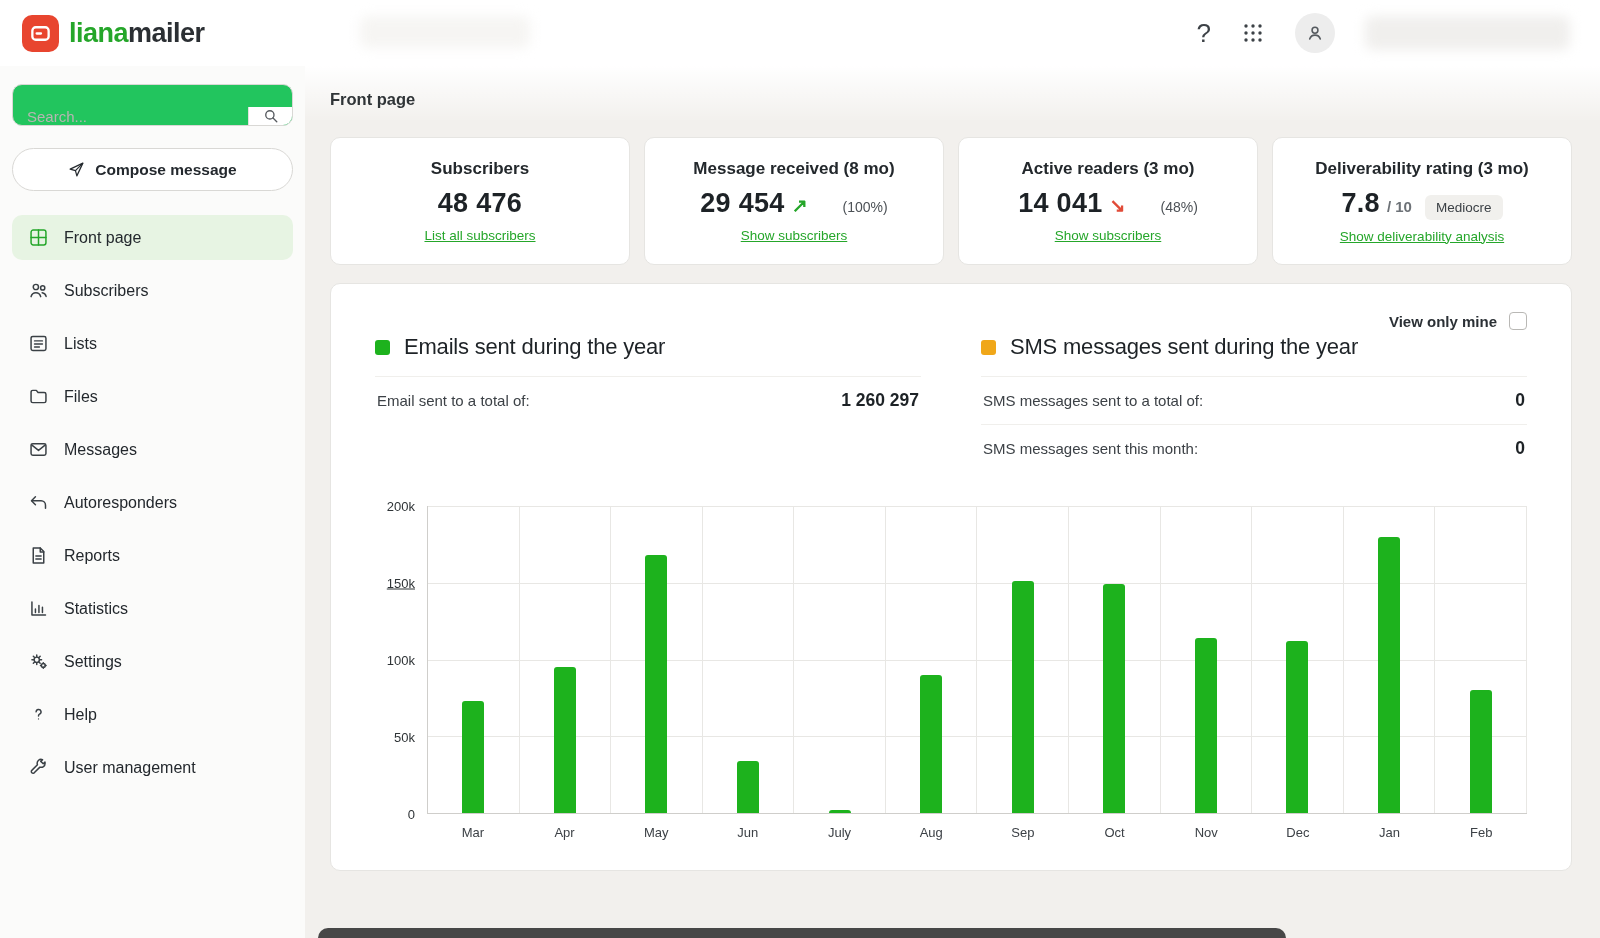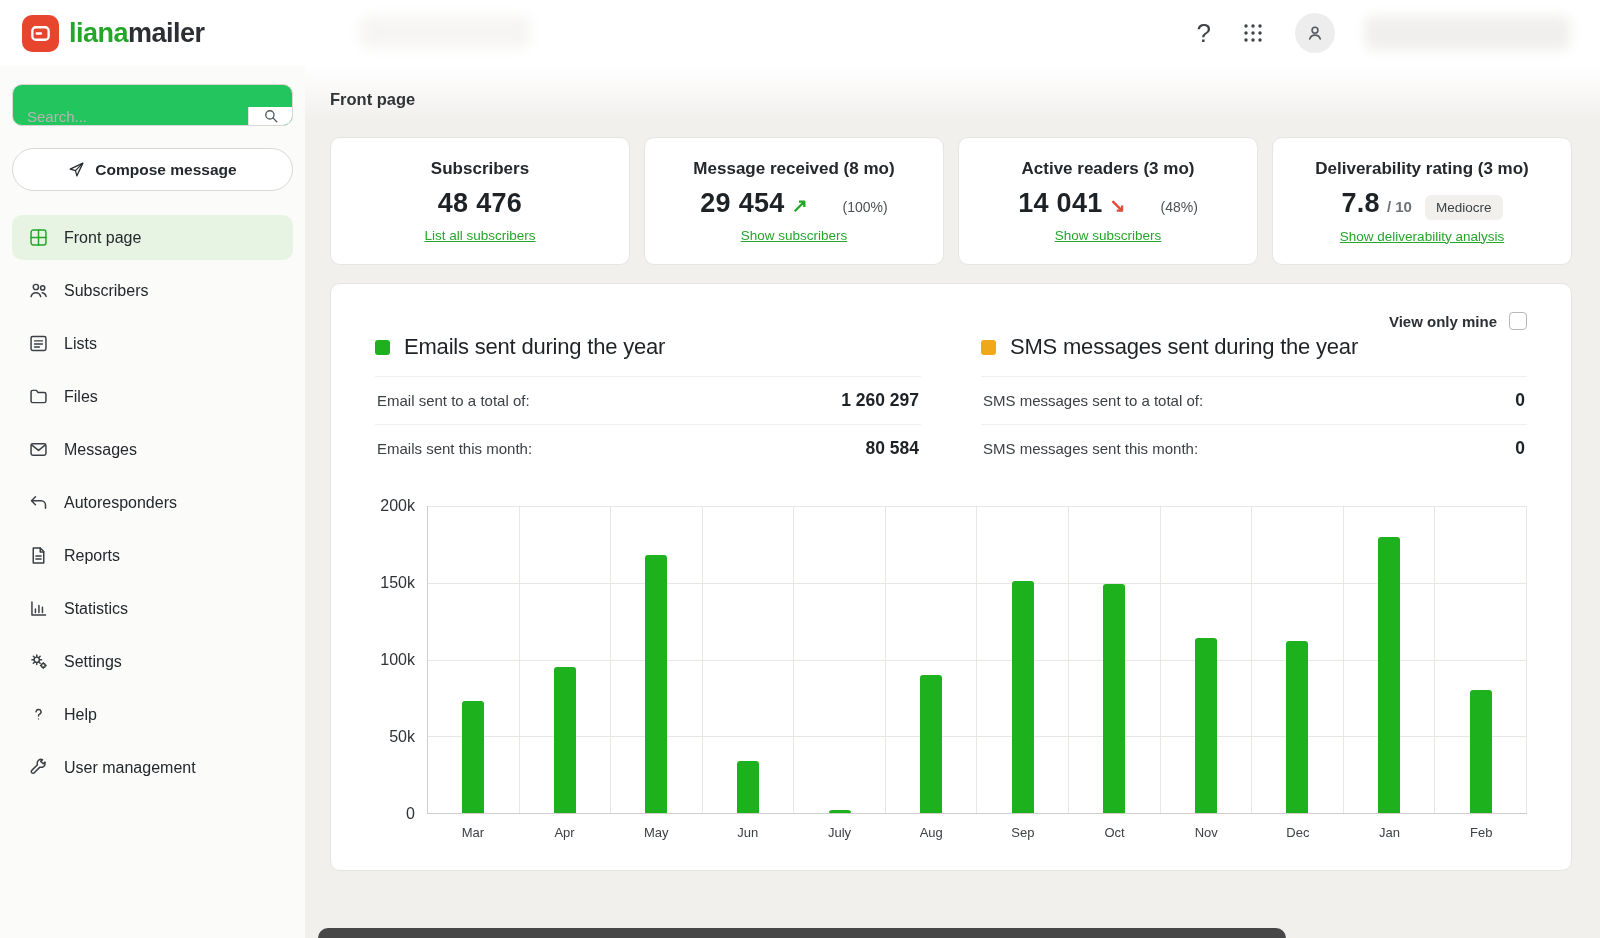--- a/index.html
+++ b/index.html
@@ -118,21 +118,21 @@
   .stat-row {
     display:flex; justify-content:space-between; align-items:center;
     padding:13px 2px; border-top:1px solid #f0efec;
   }
   .stat-row .lbl { font-size:15px; color:#3c4146; }
   .stat-row .num { font-size:17.5px; font-weight:bold; color:#1d2226; }
 
   
   .chart-wrap { display:flex; margin-top:34px; }
   .y-labels { position:relative; width:52px; height:308px; flex:0 0 52px; }
-  .y-label { position:absolute; right:12px; transform:translateY(-50%); font-size:16px; color:#2f3437; }
+  .y-label { position:absolute; right:12px; transform:translateY(-50%); font-size:13px; color:#2f3437; }
   .plot-outer { flex:1; }
   .plot {
     position:relative; height:308px;
     border-left:1px solid #cfcecb; border-bottom:1px solid #cfcecb;
   }
   .grid-h { position:absolute; left:0; right:0; height:1px; background:#e8e7e4; }
   .slots { position:absolute; inset:0; display:flex; }
   .slot { flex:1; border-right:1px solid #e8e7e4; display:flex; align-items:flex-end; justify-content:center; }
   .bar { width:22px; background:var(--bar-green); border-radius:3px 3px 0 0; }
   .x-labels { display:flex; margin-top:11px;align-items:center; }
@@ -356,24 +356,20 @@
     <div class="panel-cols">
       <div>
         <div class="sec-head">
           <span class="sq green"></span>
           <span class="sec-title">Emails sent during the year</span>
         </div>
         <div class="stat-row">
           <span class="lbl">Email sent to a total of:</span>
           <span class="num">1 260 297</span>
         </div>
-        <div class="stat-row">
-          <span class="lbl">Emails sent this month:</span>
-          <span class="num">80 584</span>
-        </div>
       </div>
 
       <div>
         <div class="sec-head">
           <span class="sq orange"></span>
           <span class="sec-title">SMS messages sent during the year</span>
         </div>
         <div class="stat-row">
           <span class="lbl">SMS messages sent to a total of:</span>
           <span class="num">0</span>
@@ -381,21 +377,21 @@
         <div class="stat-row">
           <span class="lbl">SMS messages sent this month:</span>
           <span class="num">0</span>
         </div>
       </div>
     </div>
 
     <div class="chart-wrap">
       <div class="y-labels" id="y-labels">
           <div class="y-label" style="top: 0%;">200k</div>
-          <div class="y-label" style="top: 25%;">150k</div>
+          <div class="y-label" style="top: 25%; text-decoration: underline;">150k</div>
           <div class="y-label" style="top: 50%; text-align: center;">100k</div>
           <div class="y-label" style="top: 75%;">50k</div>
           <div class="y-label" style="top: 100%;">0</div>
         </div>
       <div class="plot-outer">
         <div class="plot" id="plot">
           <div id="grid-h">
               <div class="grid-h" style="top: 75%;"></div>
               <div class="grid-h" style="top: 50%;"></div>
               <div class="grid-h" style="top: 25%;"></div>

